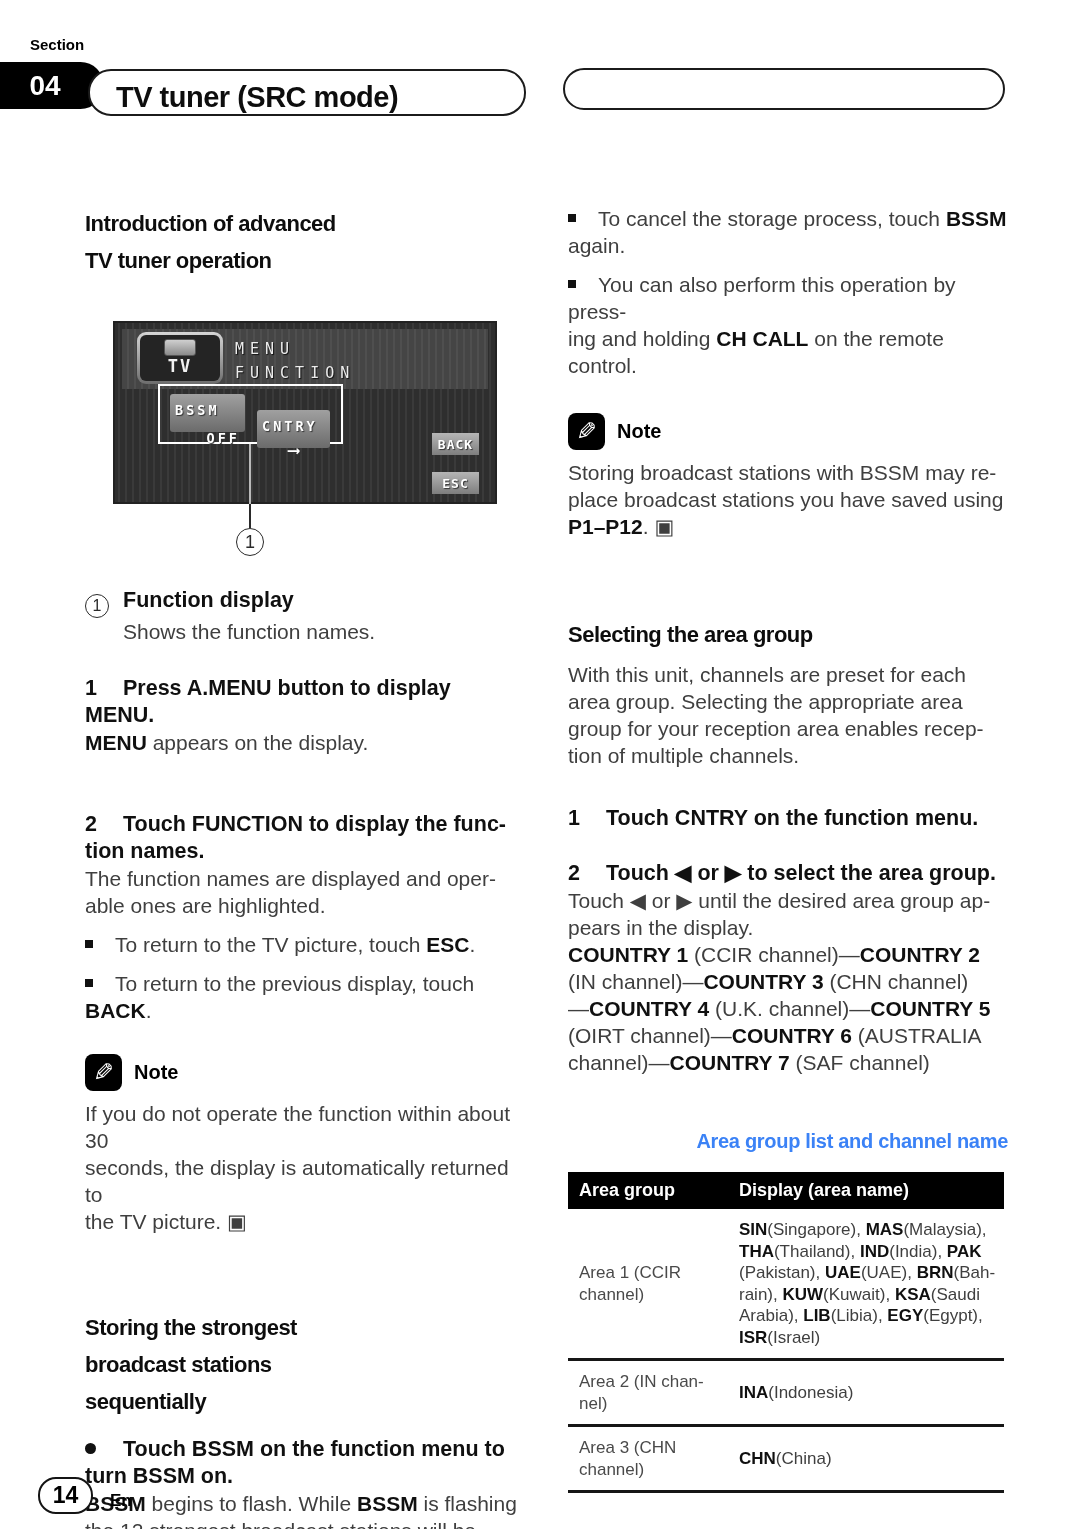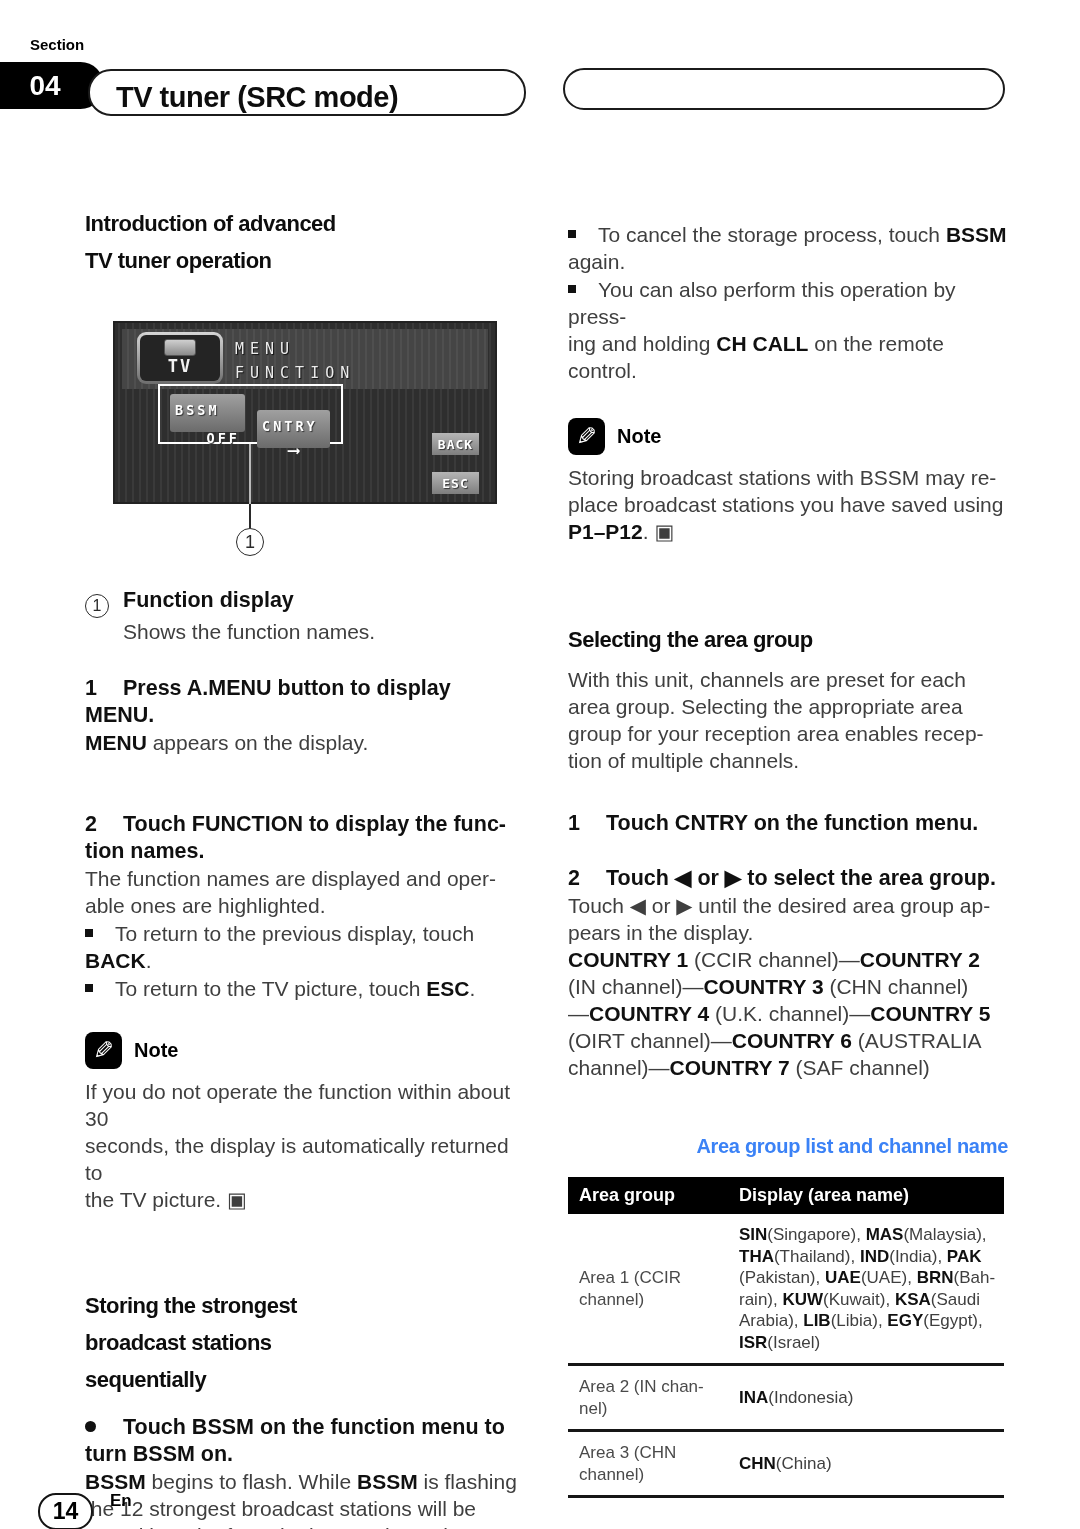--- a/index.html
+++ b/index.html
@@ -30,21 +30,21 @@
 
   h1.doc, h2.doc { font-size:22px; line-height:37px; font-weight:bold; color:#0d0d0d; letter-spacing:-0.5px; white-space:pre-line; }
   h3.doc { font-size:20px; line-height:30px; font-weight:bold; color:#3b82f6; letter-spacing:-0.3px;text-align:right; }
 
   .step { margin-top:28px; font-weight:bold; color:#101010; font-size:21.5px; line-height:27px; }
   .step .num { display:inline-block; min-width:38px; }
   .step-body { font-weight:normal; color:#3f3f3f; font-size:21px; }
 
   .sq-bullet { display:inline-block; width:8px; height:8px; background:#111; margin-right:22px; vertical-align:4px; }
   .rnd-bullet { display:inline-block; width:11px; height:11px; background:#111; border-radius:50%; margin-right:27px; vertical-align:2px; }
-  .bullet-line { margin-top:1px; }
+  .bullet-line { margin-top:12px; }
 
   
   .note-head { display:flex; align-items:center; gap:12px; }
   .note-icon {
     width:37px; height:37px; background:#000; border-radius:8px;
     display:flex; align-items:center; justify-content:center;
   }
   .note-icon span { color:#fff; font-size:25px; transform:scaleX(-1); line-height:1; }
   .note-title { font-size:20px; font-weight:bold; color:#000; }
   .note-body { margin-top:9px; }
@@ -107,25 +107,25 @@
   .ag-header .c2 { padding-left:9px; }
   .ag-row { display:flex; border-bottom:3px solid #161616; }
   .ag-row:first-of-type { border-top:1px solid #a5a5a5; }
   .ag-row .c1 { width:162px; padding:10px 4px 10px 11px; display:flex; align-items:center; color:#4a4a4a; }
   .ag-row .c2 { width:274px; padding:10px 0 10px 9px; display:flex; align-items:center; }
 
   
   .page-pill {
     position:absolute; left:38px; top:1477px; width:55px; height:37px; border:2.5px solid #141414;
     border-radius:18px; display:flex; align-items:center; justify-content:center;
-    font-size:23px; font-weight:bold; color:#000; background:#fff;margin-top:16px;
+    font-size:23px; font-weight:bold; color:#000; background:#fff;
   }
   .page-lang { position:absolute; left:110px; top:1491px; font-size:17px; font-weight:bold; color:#000; }
 
-  .mt0{margin-top:16px} .gap-note-l{margin-top:30px} .gap-h2-l{margin-top:74px} .gap-bstep{margin-top:16px}
+  .mt0{margin-top:0} .gap-note-l{margin-top:30px} .gap-h2-l{margin-top:74px} .gap-bstep{margin-top:16px}
   .gap-fn{margin-top:30px} .gap-note-r{margin-top:34px} .gap-h2-r{margin-top:76px} .gap-intro{margin-top:8px}
   .gap-step1r{margin-top:36px} .gap-h3{margin-top:50px}
 </style>
 </head>
 <body>
 
 <div class="page">
 
   <div class="section-label">Section</div>
   <div class="badge-04">
@@ -182,24 +182,24 @@
     </div>
     <div class="step-body pre"><span class="b">MENU</span><span> appears on the display.</span></div>
 
     <div class="step pre">
       <span class="num">2</span><span class="pre">Touch FUNCTION to display the func-
 tion names.</span>
     </div>
     <div class="step-body pre">The function names are displayed and oper-
 able ones are highlighted.</div>
     <div class="bullet-line">
+      <span class="sq-bullet"></span><span class="pre"><span>To return to the TV picture, touch </span><span class="b">ESC</span><span>.</span></span>
+    </div>
+    <div class="bullet-line">
       <span class="sq-bullet"></span><span class="pre"><span>To return to the previous display, touch </span><span class="b">BACK</span><span>.</span></span>
-    </div>
-    <div class="bullet-line">
-      <span class="sq-bullet"></span><span class="pre"><span>To return to the TV picture, touch </span><span class="b">ESC</span><span>.</span></span>
     </div>
 
     <div class="gap-note-l">
       <div class="note-head">
         <div class="note-icon">
             <span>✎</span>
           </div>
         <div class="note-title">Note</div>
       </div>
       <div class="note-body pre">If you do not operate the function within about 30

